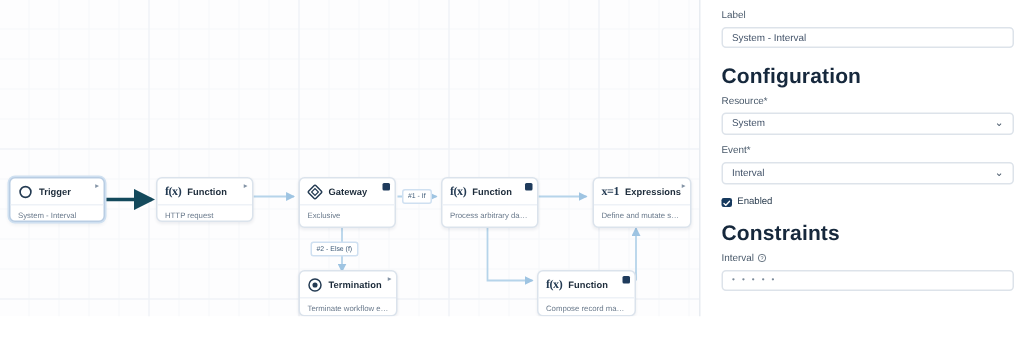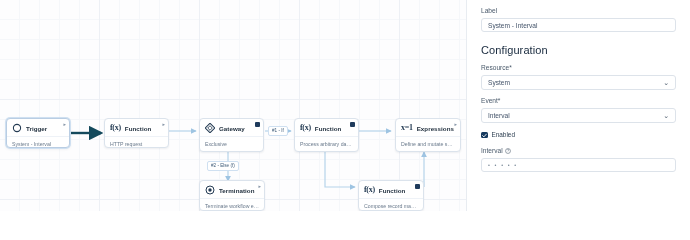--- a/index.html
+++ b/index.html
@@ -83,21 +83,21 @@
     font-size:6.6px;color:#44546a;
   }
   .input.dots{letter-spacing:1.6px;color:#7b8a99;font-size:5.4px;}
   .select{
     height:15px;border:1px solid #dde3ea;border-radius:3px;background:#fff;
     display:flex;align-items:center;justify-content:space-between;
     padding:0 6px;box-sizing:border-box;font-size:6.6px;color:#44546a;
   }
   .chev{color:#4a5a6b;font-size:7px;line-height:7px;}
   .sec-title{
-    font-size:11px;font-weight:400;color:#16283c;margin:0;line-height:12px;
+    font-size:14px;font-weight:700;color:#16283c;margin:0;line-height:12px;
     letter-spacing:.1px;
   }
   .row{display:flex;align-items:center;gap:4px;}
   .cbox{
     width:6.5px;height:6.5px;border-radius:1.5px;background:#16395e;
     display:flex;align-items:center;justify-content:center;flex:0 0 auto;
   }
   .cbox svg{display:block;}
   .cbox-label{font-size:6.4px;color:#2c3e50;line-height:8px;}
   .info-ic{
@@ -254,20 +254,21 @@
 
     <div class="row mt8">
       <span class="cbox">
         <svg width="5" height="5" viewBox="0 0 8 8">
             <path d="M1 4.2 L3 6.2 L7 1.8" fill="none" stroke="#ffffff" stroke-width="1.4" stroke-linecap="round" stroke-linejoin="round"></path>
           </svg>
       </span>
       <span class="cbox-label">Enabled</span>
     </div>
 
+    <div class="sec-title mt10">Constraints</div>
 
     <div class="fld-label mt7">
       <span>Interval</span><span class="info-ic">
           <svg width="6" height="6" viewBox="0 0 10 10">
             <circle cx="5" cy="5" r="4.1" fill="none" stroke="#4a5a6b" stroke-width=".9"></circle>
             <text x="5" y="7.3" font-size="6" text-anchor="middle" fill="#4a5a6b" font-family="Liberation Sans, sans-serif">?</text>
           </svg>
         </span>
     </div>
     <div class="input dots">• • • • •</div>

